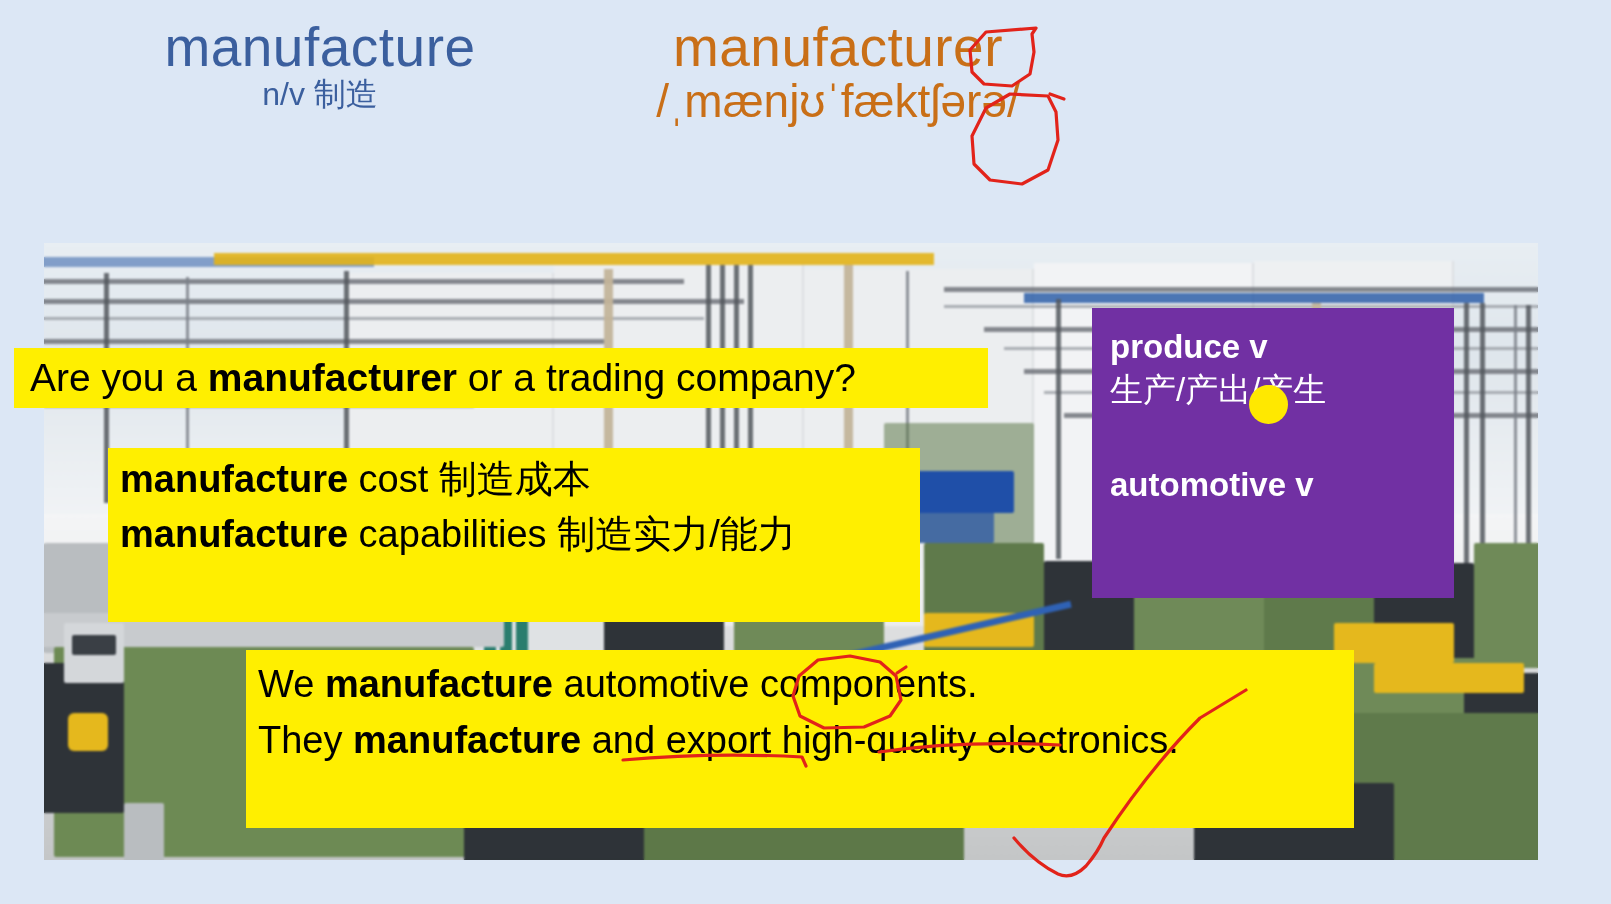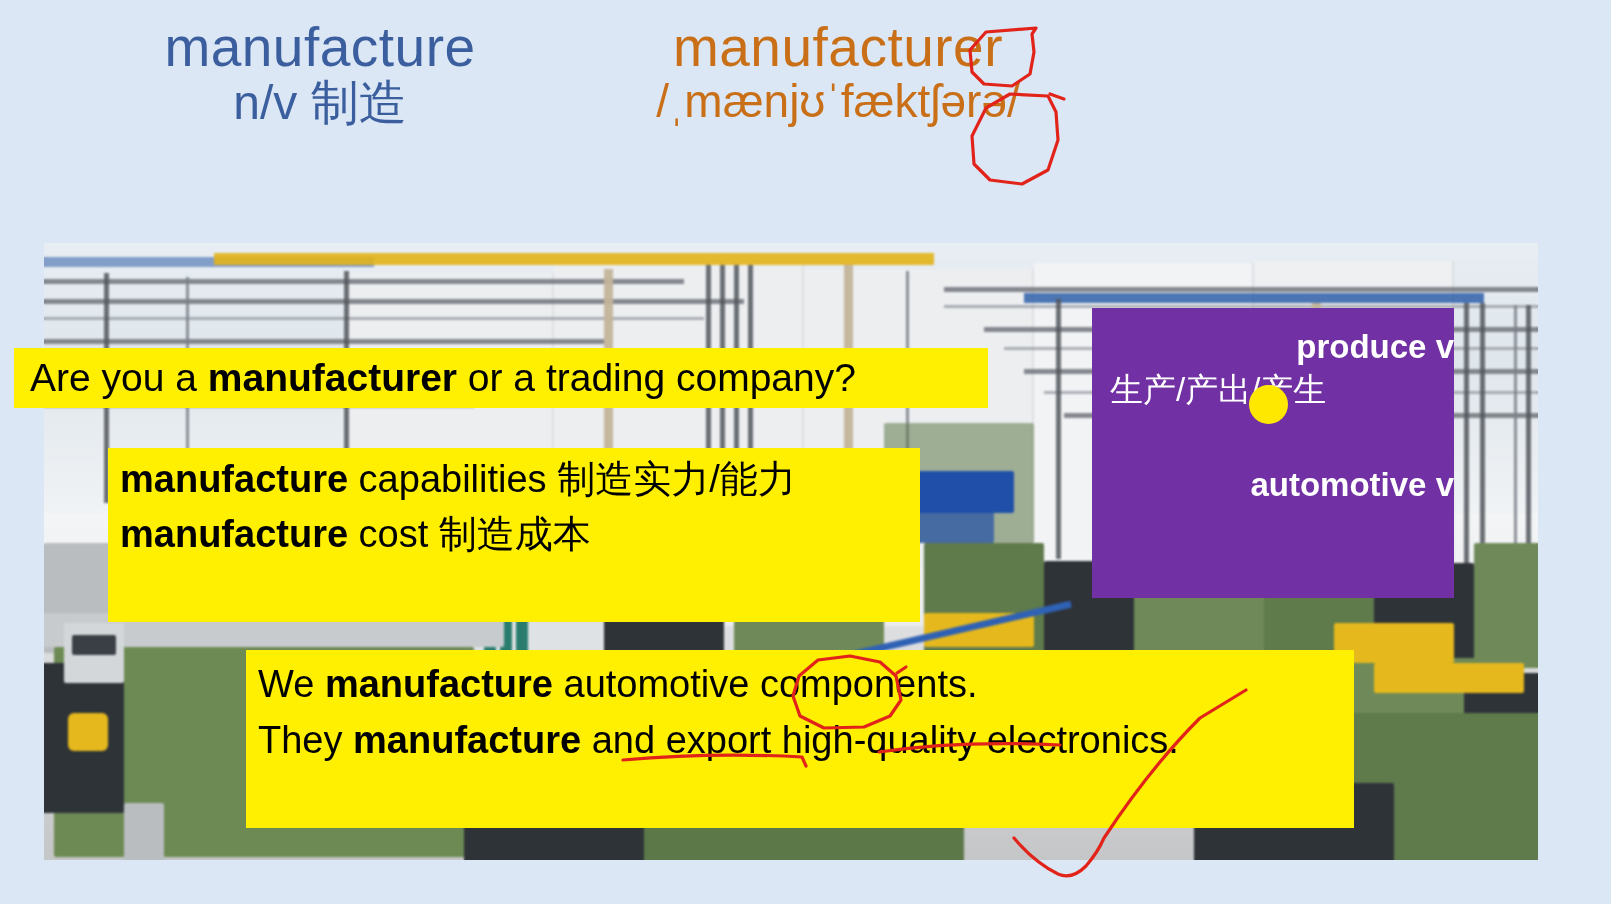--- a/index.html
+++ b/index.html
@@ -36,21 +36,21 @@
     font-size: 55px;
     font-weight: 400;
     letter-spacing: 0.5px;
   }
   .vocab-ipa {
     font-size: 46px;
     font-weight: 400;
     letter-spacing: 0px;
   }
   .vocab-gloss {
-    font-size: 48px;
+    font-size: 32px;
     font-weight: 400;
   }
 
   #vocab-left  { left: 60px;  top: 18px; width: 520px; color: #3b5f9e; }
   #vocab-right { left: 578px; top: 18px; width: 520px; color: #c96f17; }
 
   
   #photo {
     position: absolute;
     left: 44px;
@@ -178,21 +178,20 @@
     width: 362px; height: 290px;
     background: #7130a3;
     color: #ffffff;
     padding: 18px 0 0 18px;
   }
   .pb-term {
     font-size: 33px;
     font-weight: 700;
     line-height: 42px;
     white-space: nowrap;
-    text-align: right;
   }
   .pb-gloss {
     font-size: 33px;
     font-weight: 400;
     line-height: 44px;
     white-space: nowrap;
   }
   .pb-spacer { height: 52px; }
 
   
@@ -334,22 +333,22 @@
   </div>
 
   <div class="vocab-col" id="vocab-right">
     <div class="vocab-word">manufacturer</div>
     <div class="vocab-ipa">/ˌmænjʊˈfæktʃərə/</div>
   </div>
 
   <div class="yellow-box" id="yb-question"><span>Are you a </span><b>manufacturer</b><span> or a trading company?</span></div>
 
   <div class="yellow-box" id="yb-collocations">
+    <div><b>manufacture</b><span> cost 制造成本</span></div>
     <div><b>manufacture</b><span> capabilities 制造实力/能力</span></div>
-    <div><b>manufacture</b><span> cost 制造成本</span></div>
   </div>
 
   <div class="yellow-box" id="yb-sentences">
     <div><span>We </span><b>manufacture</b><span> automotive components.</span></div>
     <div><span>They </span><b>manufacture</b><span> and export high-quality electronics.</span></div>
   </div>
 
   <div id="purple-box">
     <div class="pb-term">produce v</div>
     <div class="pb-gloss">生产/产出/产生</div>

